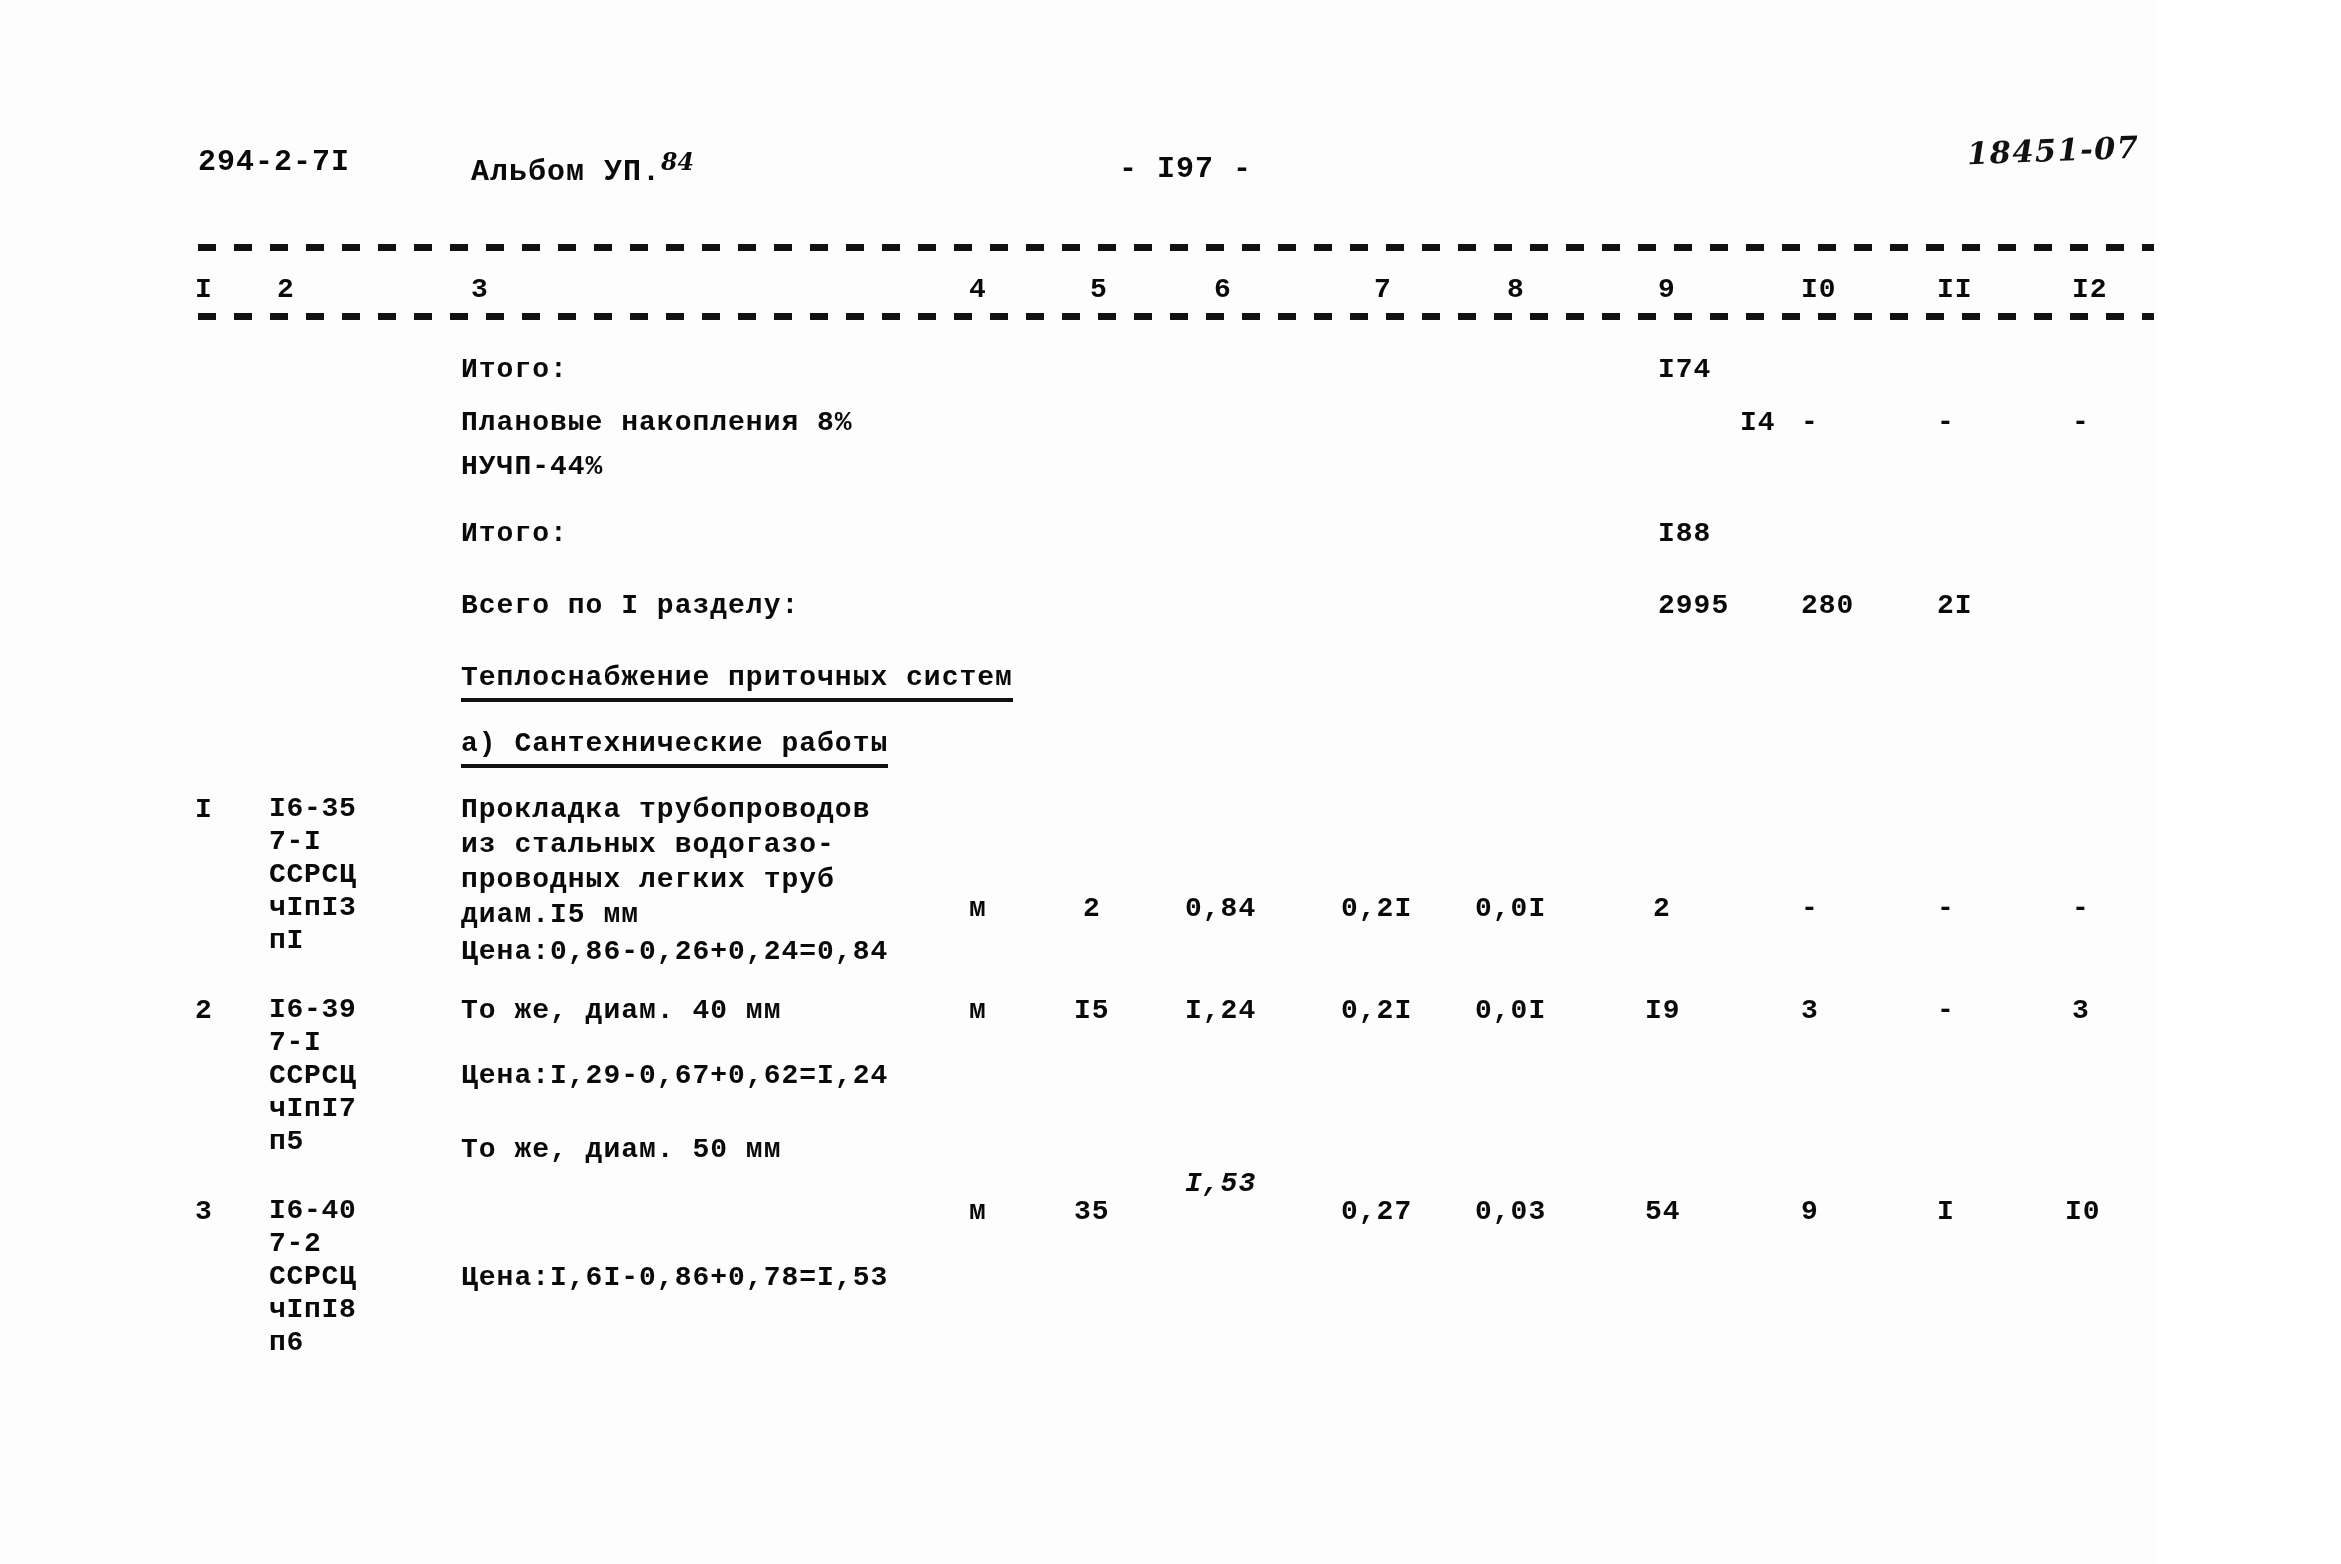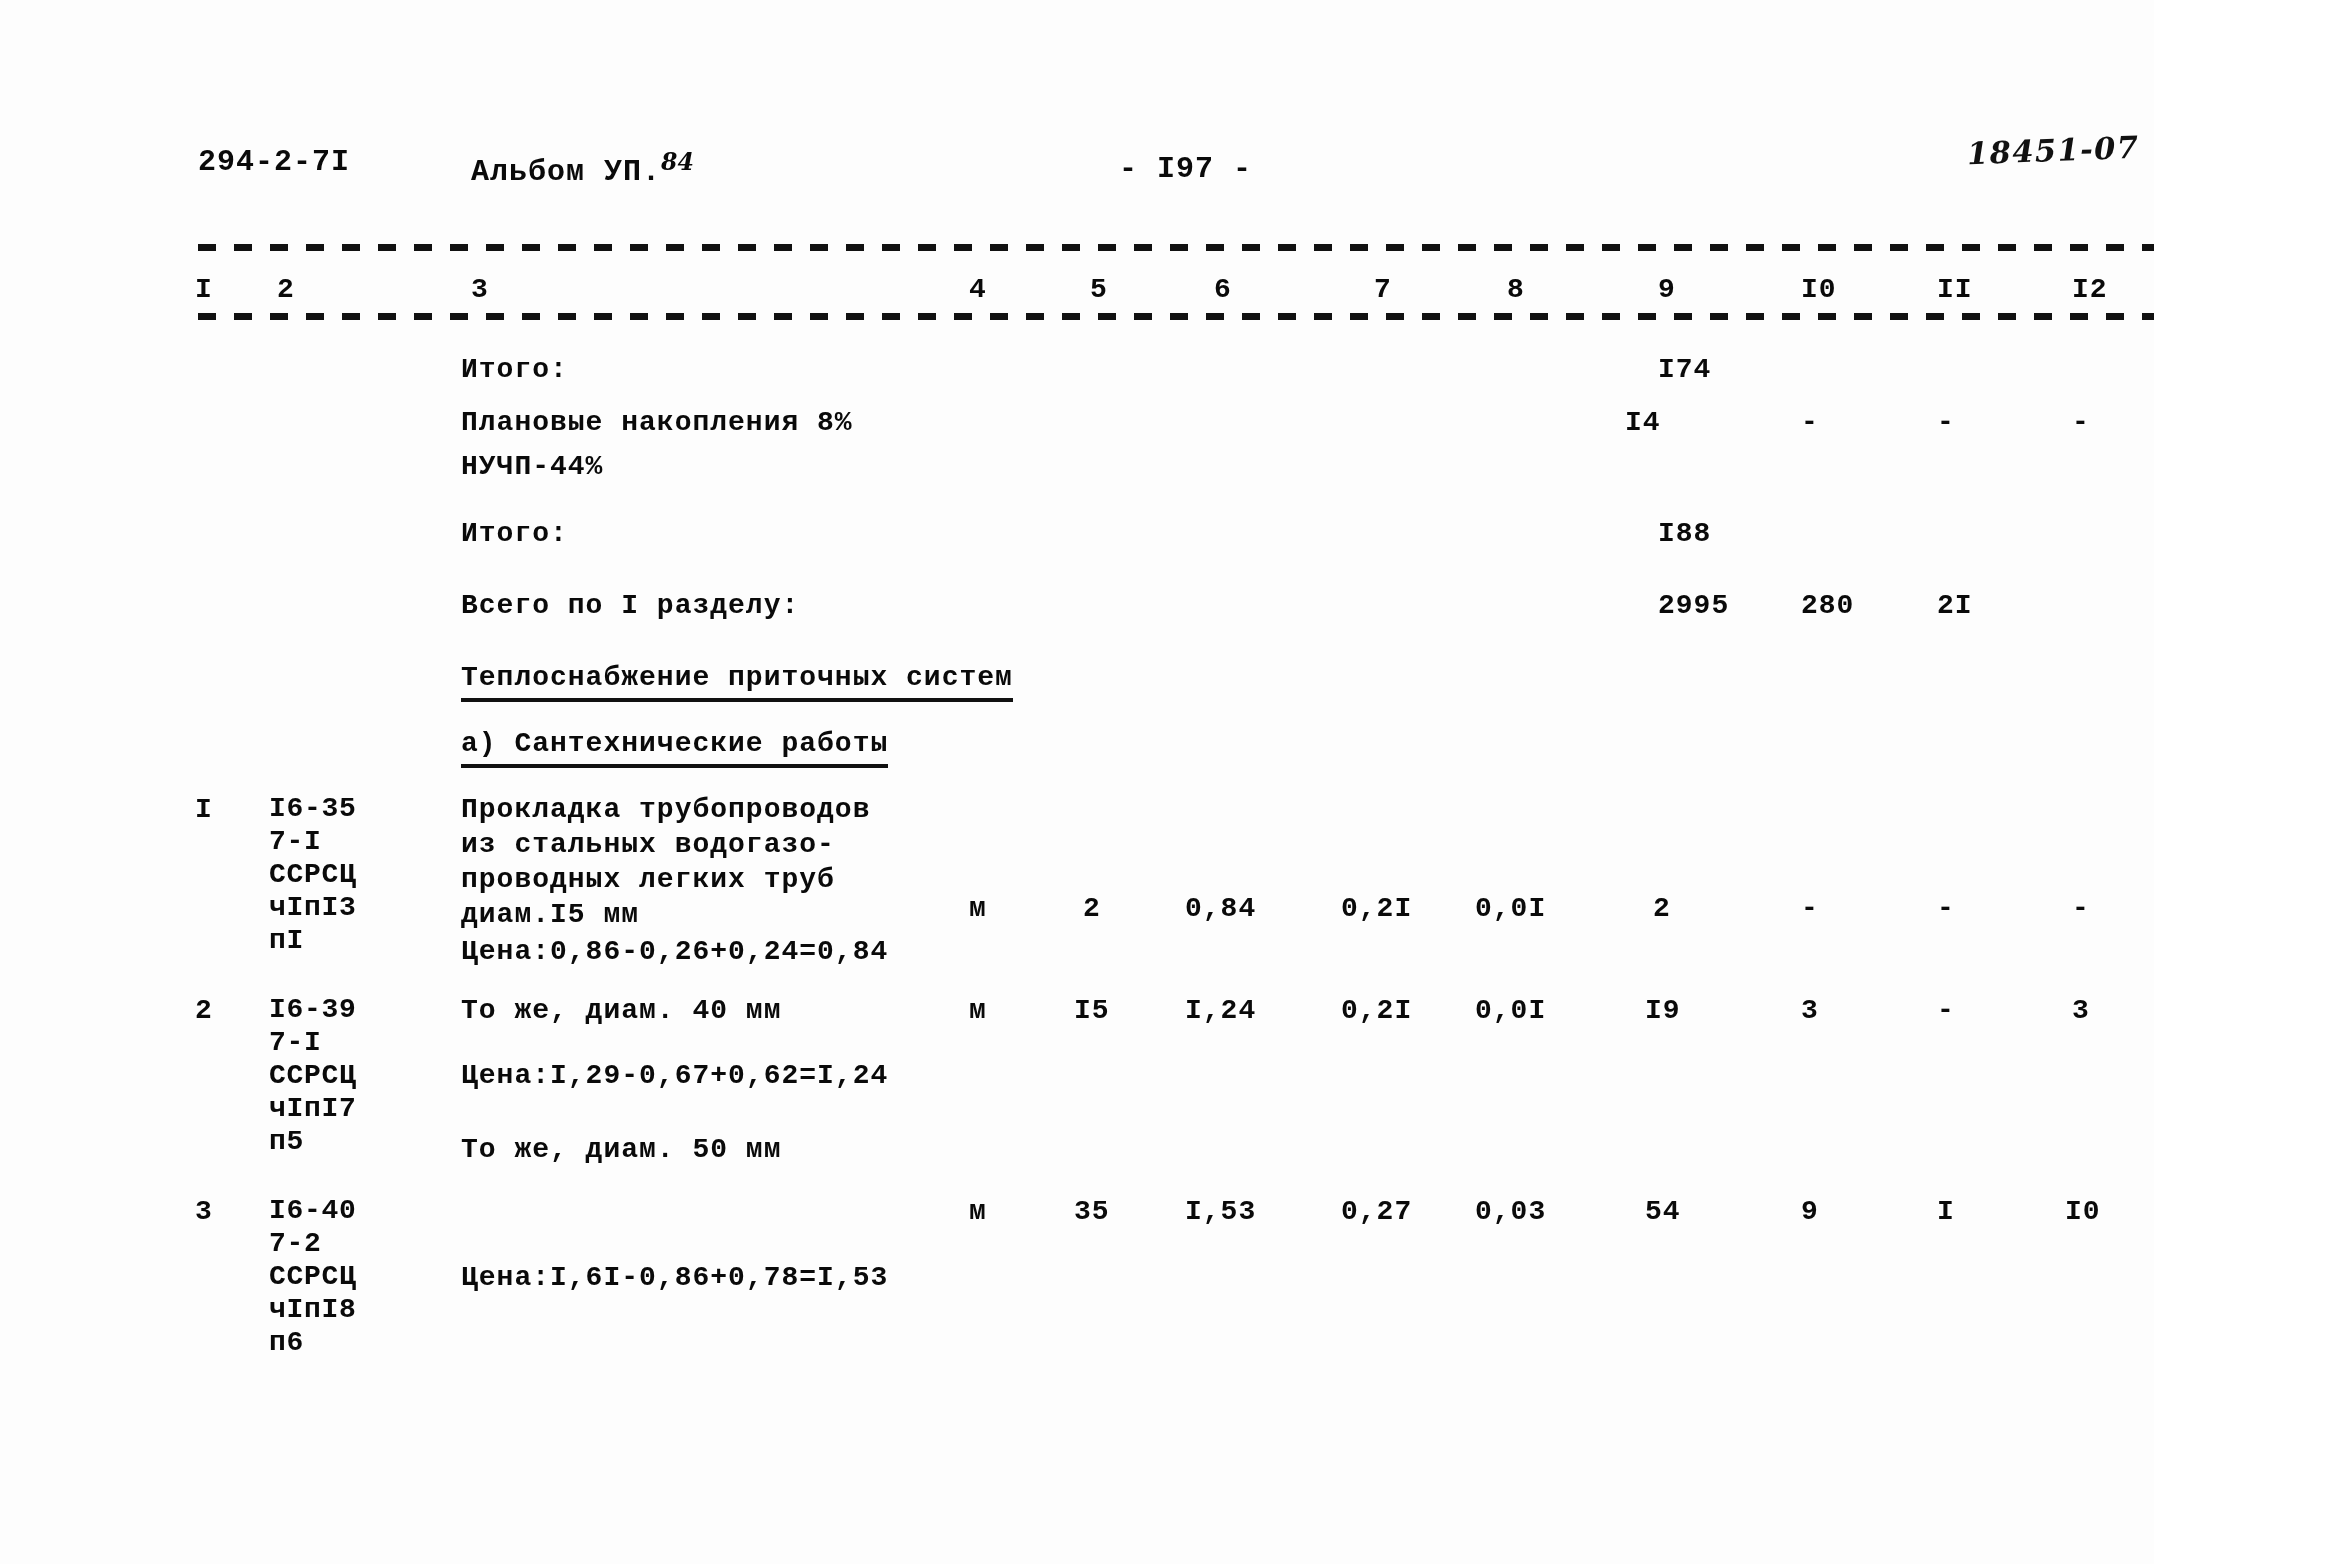--- a/index.html
+++ b/index.html
@@ -133,21 +133,21 @@
   <div class="t colnum" style="left:1801px; top:274px;">I0</div>
   <div class="t colnum" style="left:1937px; top:274px;">II</div>
   <div class="t colnum" style="left:2072px; top:274px;text-align:right;">I2</div>
 
   <div class="dashrule" style="left:198px; top:313px; width:1975px;"></div>
 
   <div class="t body-txt" style="left:461px; top:352px;">Итого:</div>
   <div class="t num" style="left:1658px; top:352px;">I74</div>
 
   <div class="t body-txt" style="left:461px; top:405px;">Плановые накопления 8%</div>
-  <div class="t num" style="left:1625px; top:405px;">I4</div>
+  <div class="t num" style="left:1740px; top:405px;">I4</div>
   <div class="t num dash-cell" style="left:1801px; top:405px;">-</div>
   <div class="t num dash-cell" style="left:1937px; top:405px;">-</div>
   <div class="t num dash-cell" style="left:2072px; top:405px;">-</div>
 
   <div class="t body-txt" style="left:461px; top:449px;">НУЧП-44%</div>
 
   <div class="t body-txt" style="left:461px; top:516px;">Итого:</div>
   <div class="t num" style="left:1658px; top:516px;">I88</div>
 
   <div class="t body-txt" style="left:461px; top:588px;">Всего по I разделу:</div>
@@ -204,21 +204,21 @@
   <div class="blk code-blk" style="left:269px; top:1194px;">I6-40
 7-2
 ССРСЦ
 чIпI8
 п6</div>
   <div class="blk" style="left:461px; top:1132px;">То же, диам. 50 мм</div>
   <div class="t body-txt" style="left:461px; top:1260px;">Цена:I,6I-0,86+0,78=I,53</div>
 
   <div class="t num" style="left:969px; top:1194px;">м</div>
   <div class="t num" style="left:1074px; top:1194px;">35</div>
-  <div class="t num" style="left:1185px; top:1194px;">I,53</div>
+  <div class="t num" style="left:1185px; top:1166px;font-style:italic;">I,53</div>
   <div class="t num" style="left:1341px; top:1194px;">0,27</div>
   <div class="t num" style="left:1475px; top:1194px;">0,03</div>
   <div class="t num" style="left:1645px; top:1194px;">54</div>
   <div class="t num" style="left:1801px; top:1194px;">9</div>
   <div class="t num" style="left:1937px; top:1194px;">I</div>
   <div class="t num" style="left:2065px; top:1194px;">I0</div>
 
 </div>
 
 

